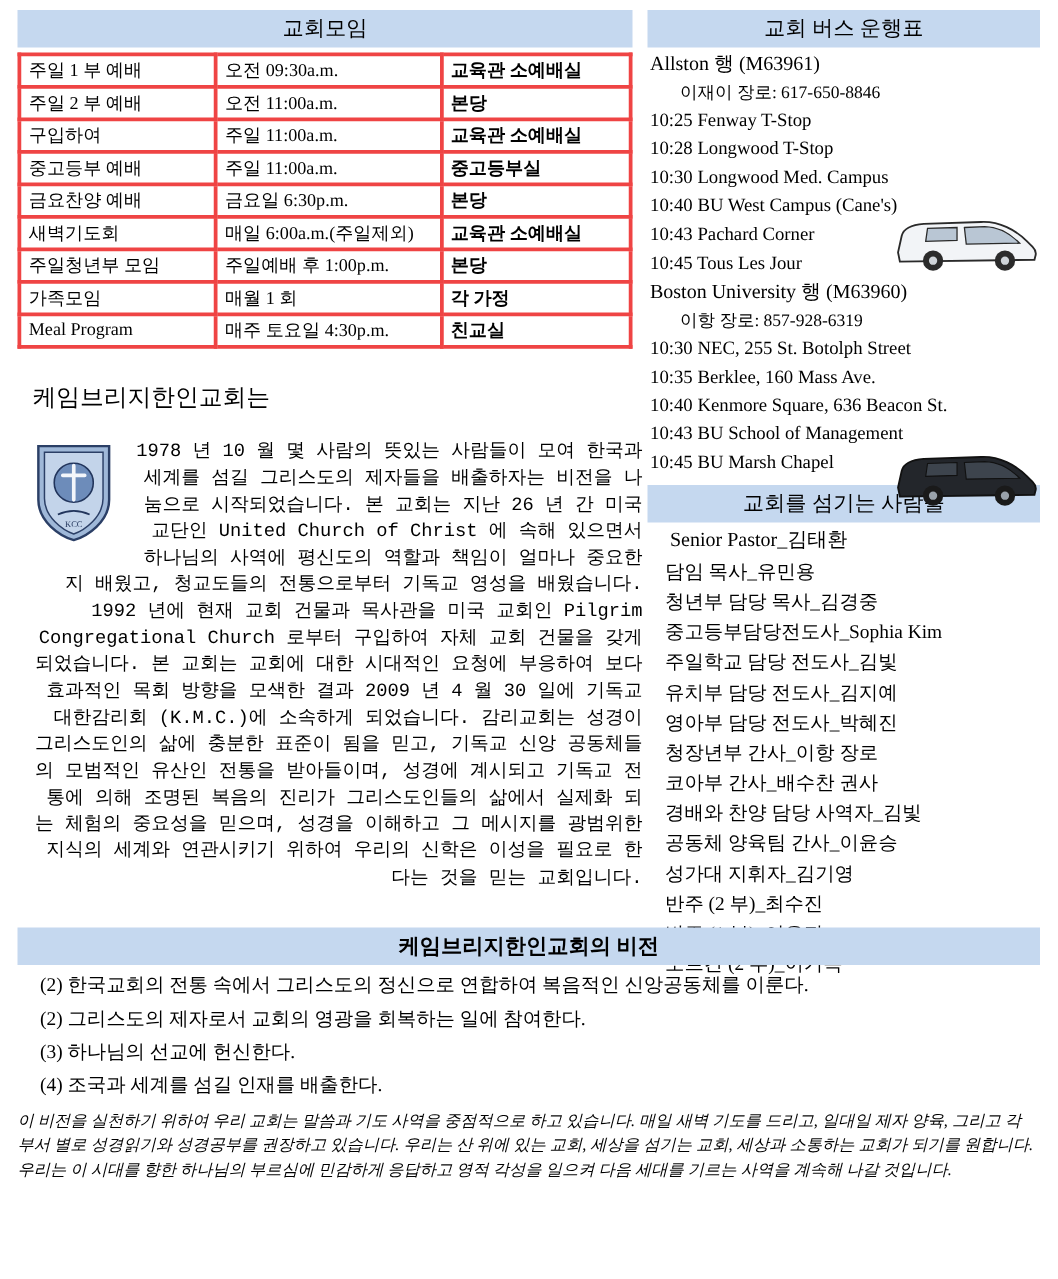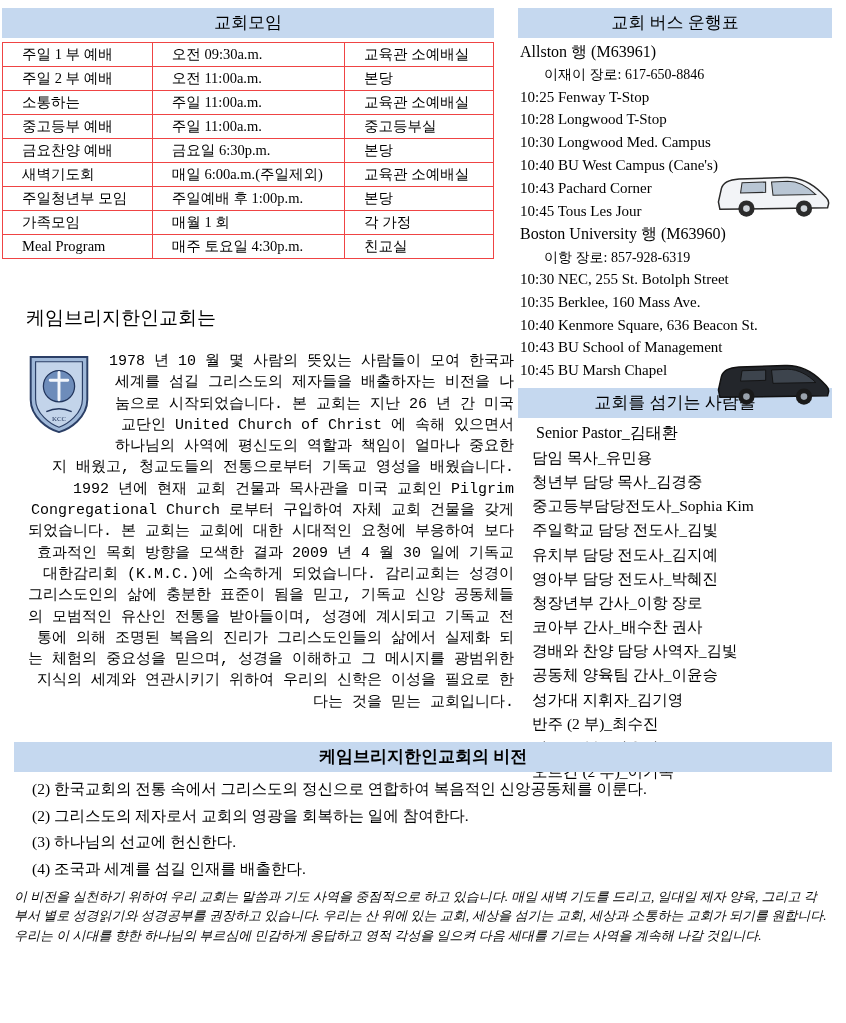--- a/index.html
+++ b/index.html
@@ -17,48 +17,48 @@
   }
   .page {
     position: relative;
     width: 846px;
     height: 1023px;
   }
 
   
   .left-col {
     position: absolute;
-    left: 2px;
+    left: 14px;
     top: 8px;
     width: 492px;
   }
 
   .section-header {
     background: #c5d8ef;
     text-align: center;
     font-size: 17px;
     padding: 3px 0 4px 0;
     font-family: "Liberation Serif", serif;
   }
 
   table.meeting {
     border-collapse: collapse;
     width: 492px;
     margin-top: 4px;
     font-size: 14.5px;
   }
   table.meeting td {
-    border: 1px solid #ef4444;
-    padding: 2px 19px;
+    border: 3px solid #ef4444;
+    padding: 2px 6px;
     height: 18px;
     white-space: nowrap;
   }
   table.meeting td.c1 { width: 158px; }
   table.meeting td.c2 { width: 172px; }
-  table.meeting td.c3 { width: 150px; }
+  table.meeting td.c3 { width: 150px; font-weight: bold; }
 
   
   .history {
     position: absolute;
     left: 26px;
     top: 305px;
     width: 488px;
   }
   .history-title {
     font-size: 19px;
@@ -170,21 +170,21 @@
           <td class="c1">주일 1 부 예배</td>
           <td class="c2">오전 09:30a.m.</td>
           <td class="c3">교육관 소예배실</td>
         </tr>
         <tr>
           <td class="c1">주일 2 부 예배</td>
           <td class="c2">오전 11:00a.m.</td>
           <td class="c3">본당</td>
         </tr>
         <tr>
-          <td class="c1">소통하는</td>
+          <td class="c1">구입하여</td>
           <td class="c2">주일 11:00a.m.</td>
           <td class="c3">교육관 소예배실</td>
         </tr>
         <tr>
           <td class="c1">중고등부 예배</td>
           <td class="c2">주일 11:00a.m.</td>
           <td class="c3">중고등부실</td>
         </tr>
         <tr>
           <td class="c1">금요찬양 예배</td>

